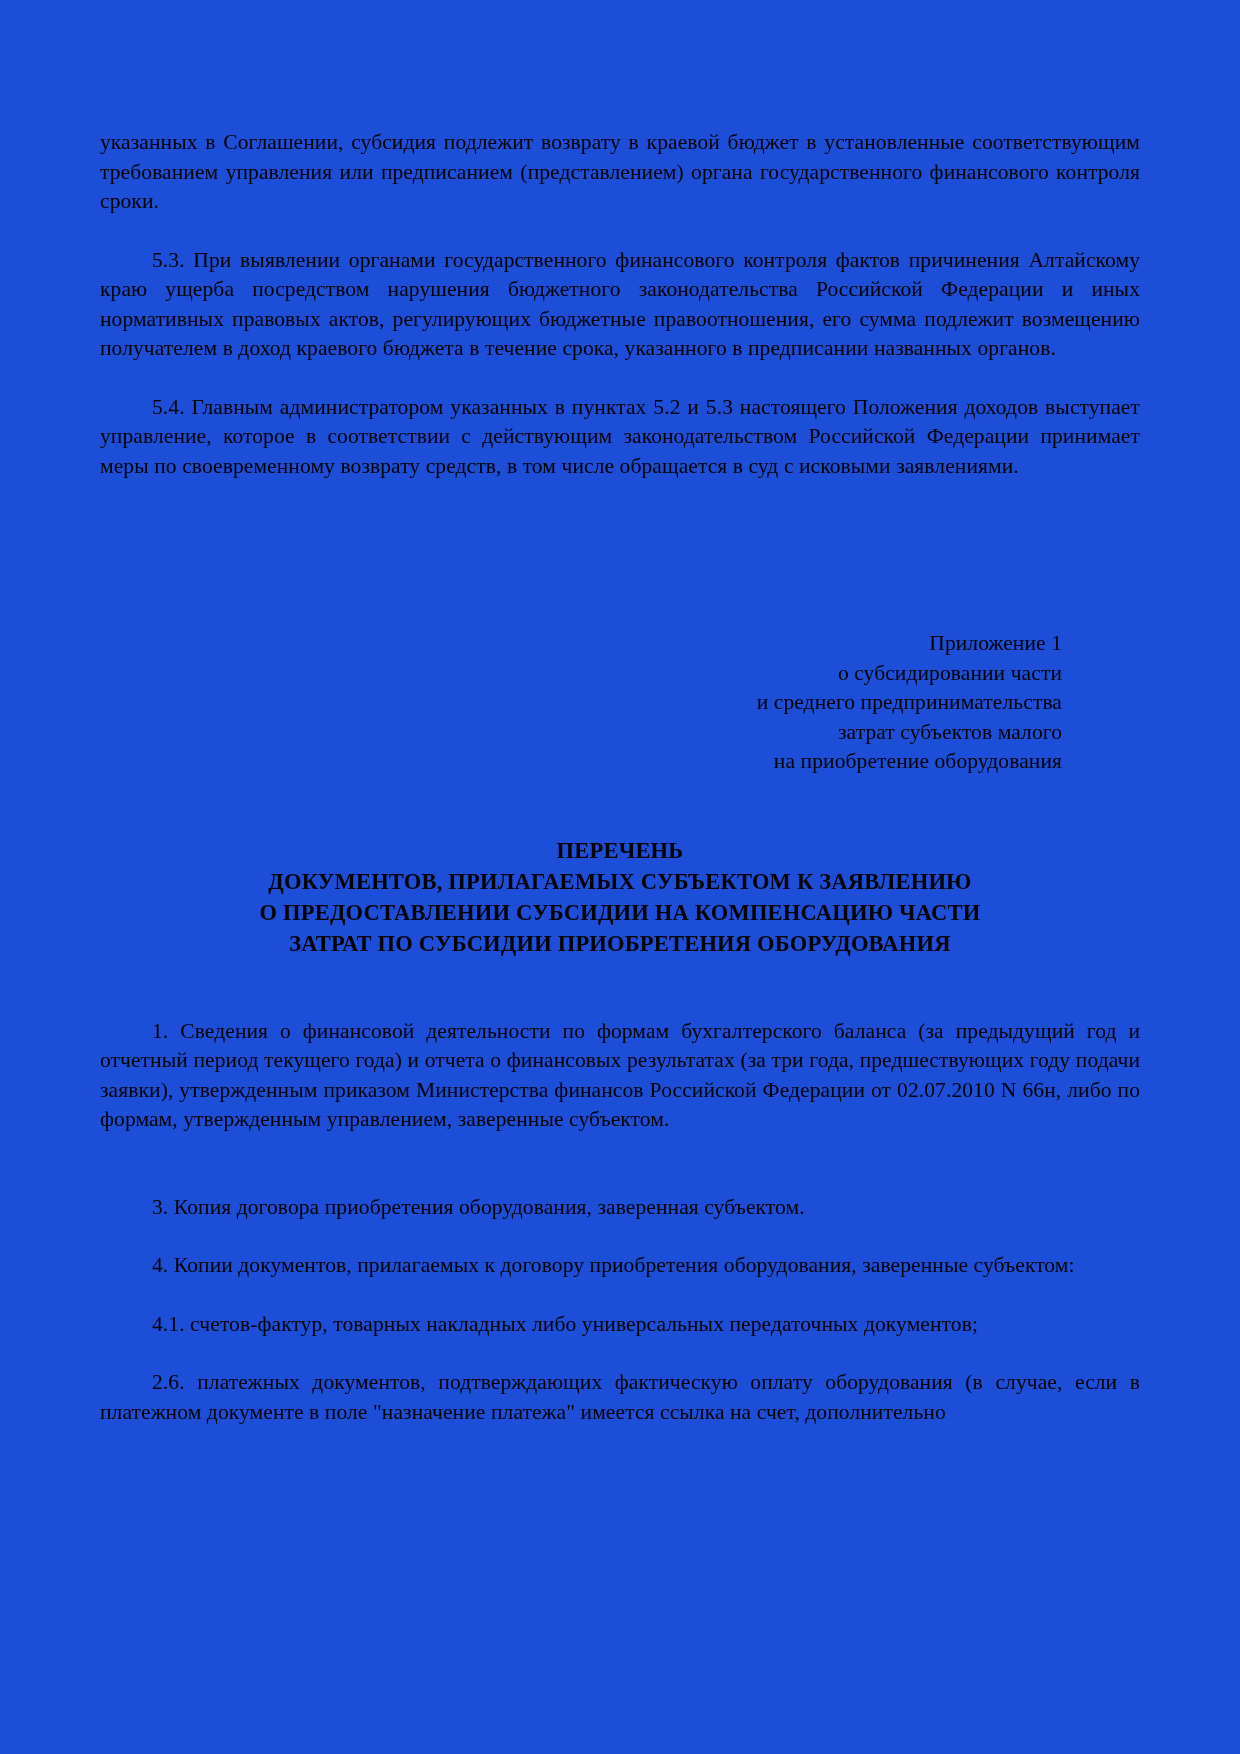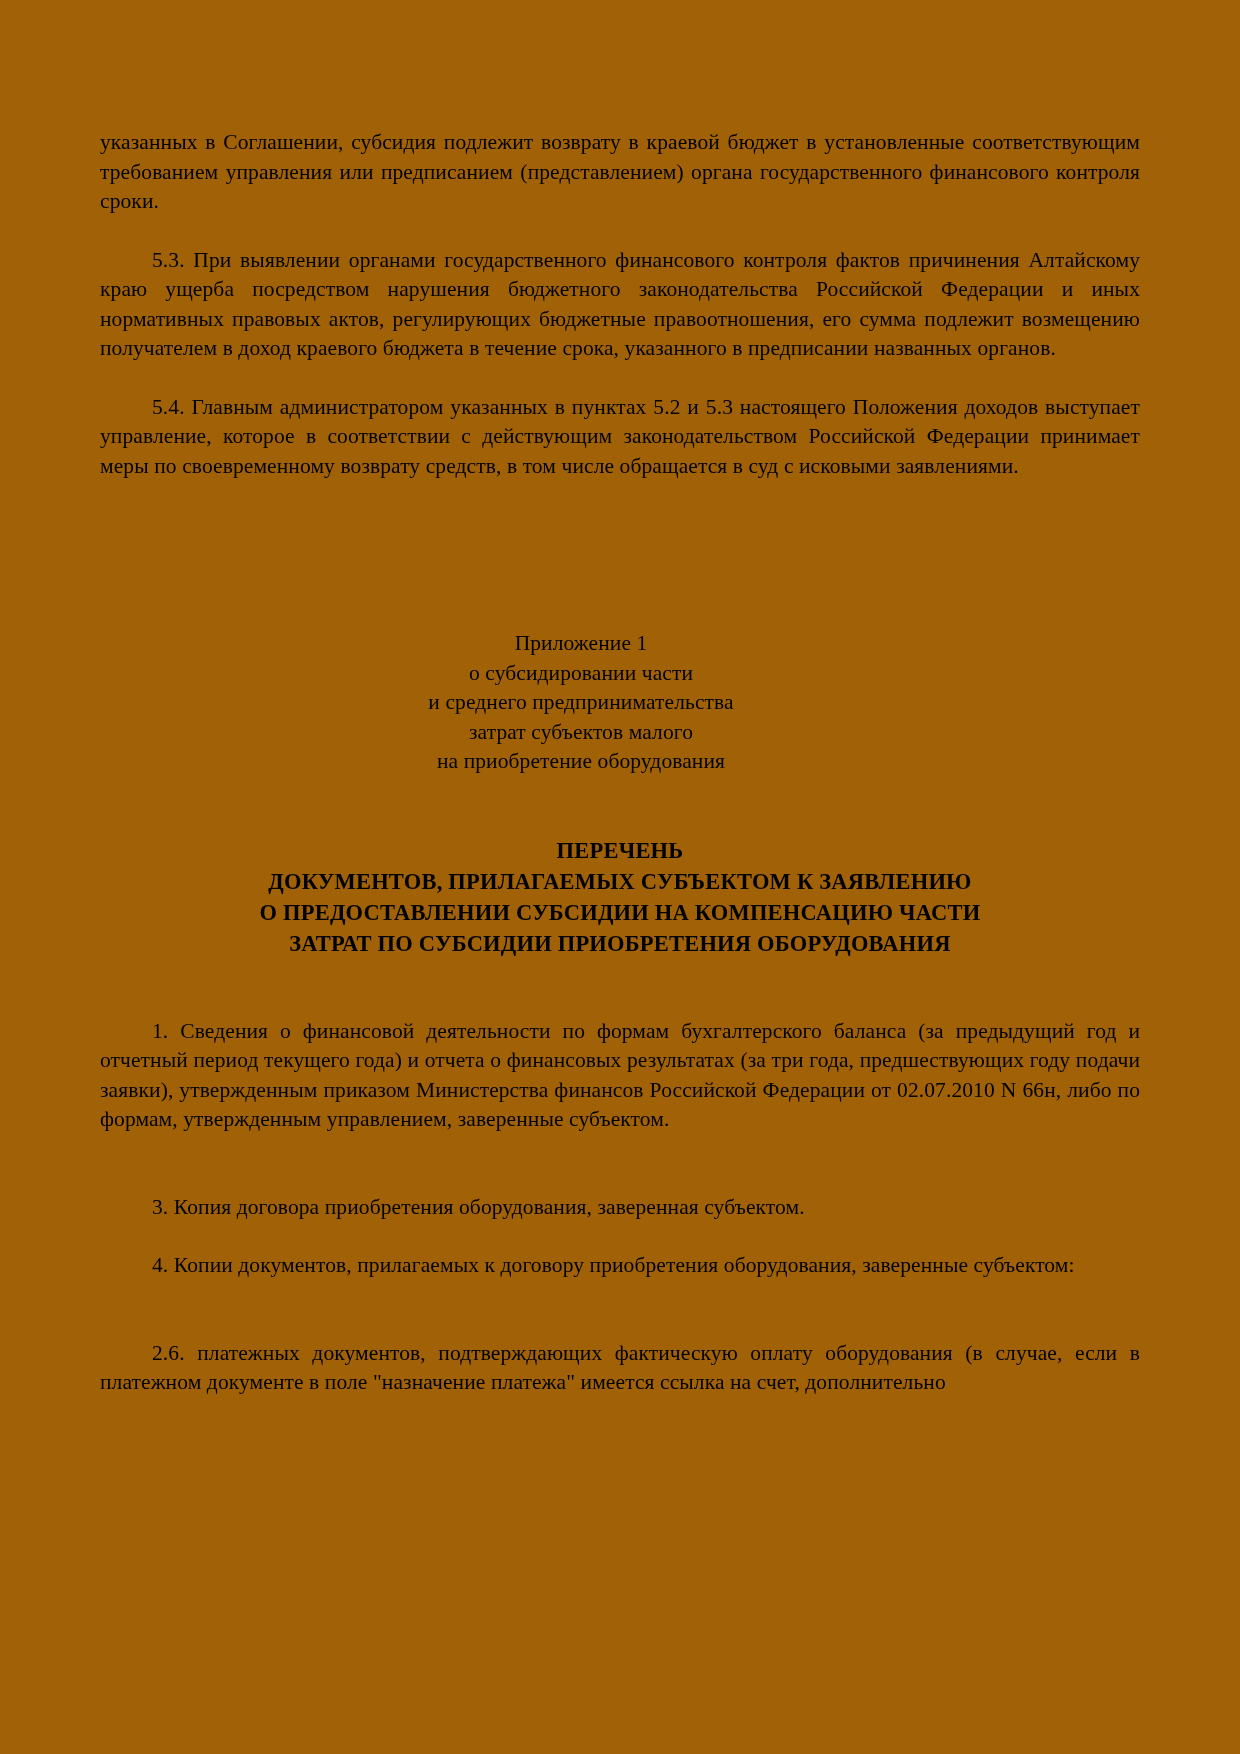--- a/index.html
+++ b/index.html
@@ -9,21 +9,21 @@
     background: #ffffff;
   }
   body {
     font-family: "Liberation Serif", "DejaVu Serif", serif;
     color: #000000;
   }
   .page {
     position: relative;
     width: 1240px;
     height: 1754px;
-    background: #a16207;
+    background: #1d4ed8;
     box-sizing: border-box;
     padding: 128px 100px 40px 100px;
     overflow: hidden;
   }
   .doc-body {
     font-size: 21.5px;
     line-height: 29.5px;
     text-align: justify;
     text-justify: inter-word;
     letter-spacing: 0.1px;
@@ -34,21 +34,21 @@
     text-align: justify;
   }
   p.para.noindent {
     text-indent: 0;
   }
   .gap-sm { height: 29px; }
   .gap-md { height: 58px; }
   .gap-xl { height: 148px; }
 
   .appendix-block {
-    text-align: center;
+    text-align: right;
     font-size: 21.5px;
     line-height: 29.5px;
     margin: 0;
     padding-right: 78px;
   }
   .appendix-block div {
     white-space: nowrap;
   }
 
   .title-block {
@@ -111,18 +111,19 @@
     <div class="gap-sm"></div>
 
     <div class="gap-sm"></div>
 
     <p class="para">3. Копия договора приобретения оборудования, заверенная субъектом.</p>
     <div class="gap-sm"></div>
 
     <p class="para">4. Копии документов, прилагаемых к договору приобретения оборудования, заверенные субъектом:</p>
     <div class="gap-sm"></div>
 
+    <p class="para">4.1. счетов-фактур, товарных накладных либо универсальных передаточных документов;</p>
     <div class="gap-sm"></div>
 
     <p class="para last-line">2.6. платежных документов, подтверждающих фактическую оплату оборудования (в случае, если в платежном документе в поле "назначение платежа" имеется ссылка на счет, дополнительно</p>
 
   </div>
 </div>
 
 </body></html>

